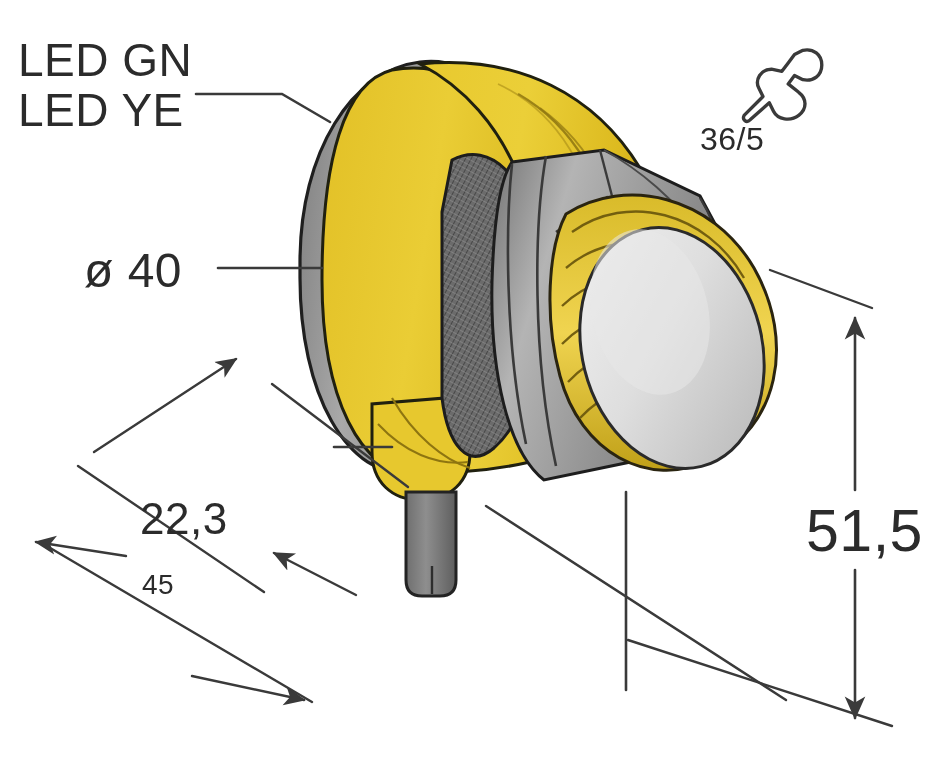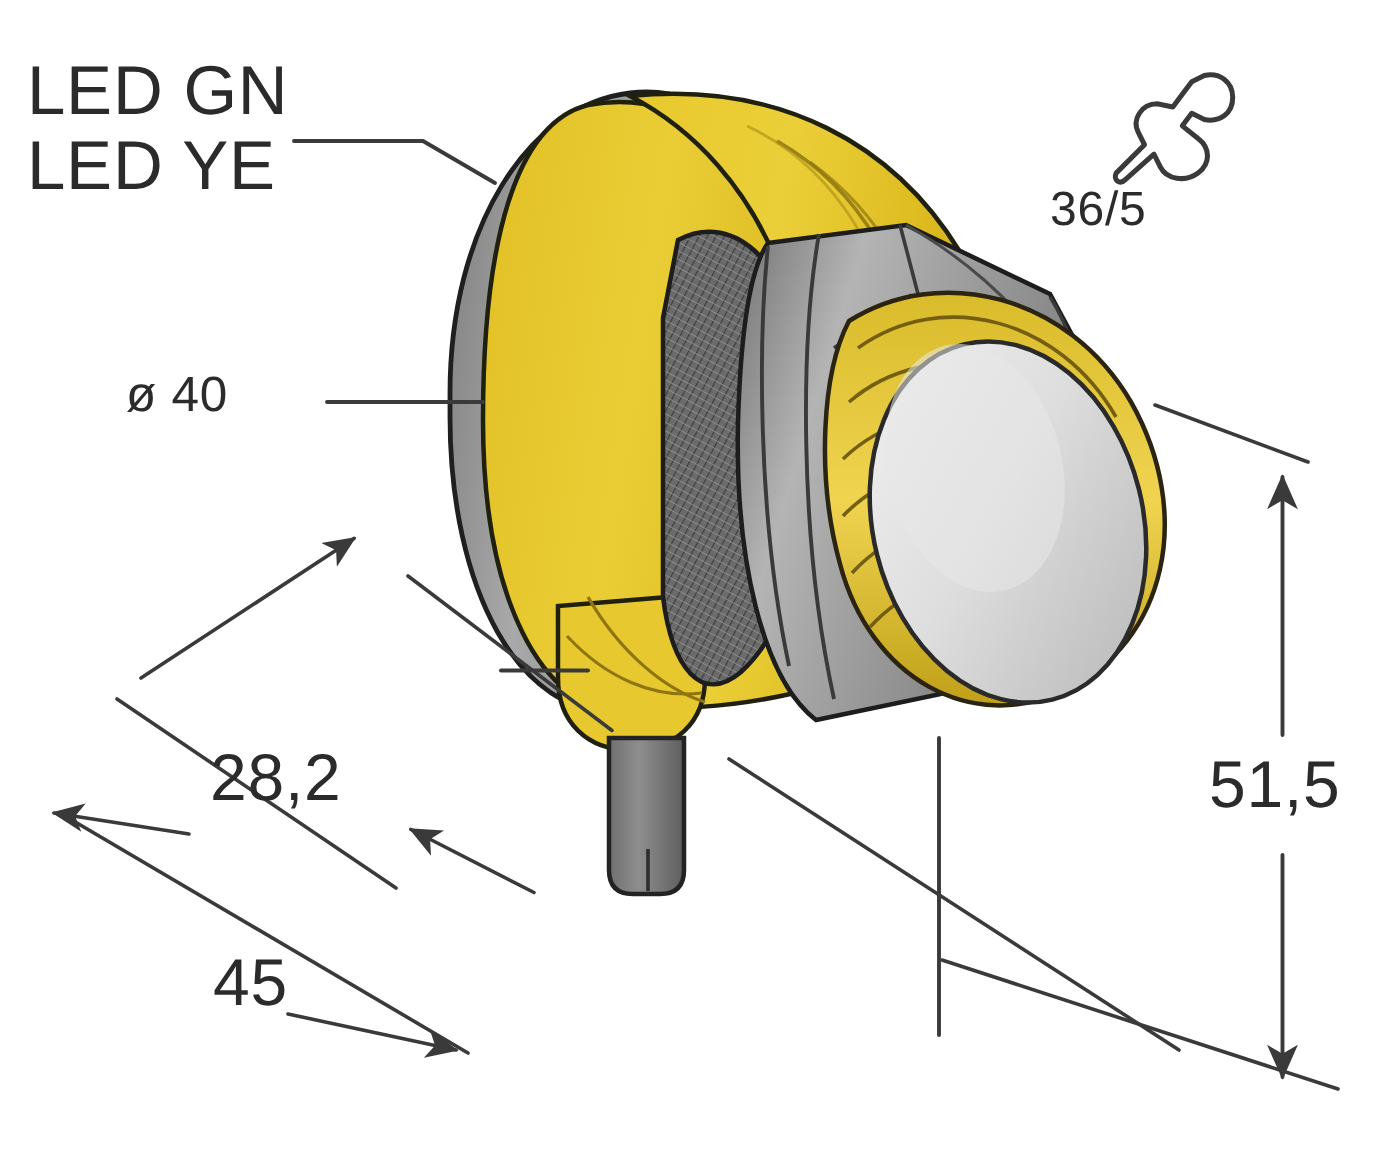--- a/index.html
+++ b/index.html
@@ -26,26 +26,26 @@
   }
   .dimtext {
     position: absolute;
     color: #2b2b2b;
     font-family: "Liberation Sans", sans-serif;
     white-space: pre;
     line-height: 1.08;
     letter-spacing: 0.5px;
   }
   .lbl-led      { left: 18px;  top: 36px;  font-size: 46px; }
-  .lbl-d40      { left: 84px;  top: 245px; font-size: 33px; }
+  .lbl-d40      { left: 84px;  top: 245px; font-size: 48px; }
   .lbl-d15      { left: 222px; top: 422px; font-size: 39px; }
   .lbl-223      { left: 140px; top: 495px; font-size: 44px; }
-  .lbl-45       { left: 142px; top: 632px; font-size: 44px; }
+  .lbl-45       { left: 142px; top: 570px; font-size: 28px; }
   .lbl-3605     { left: 700px; top: 122px; font-size: 32px; }
-  .lbl-515      { left: 806px; top: 500px; font-size: 44px; }
+  .lbl-515      { left: 806px; top: 500px; font-size: 59px; }
   .lbl-m30      { left: 521px; top: 700px; font-size: 44px; }
 </style>
 </head>
 <body>
 
 <div id="stage">
 
   <svg id="drawing" viewBox="0 0 928 776">
     <defs>
 
@@ -266,21 +266,21 @@
                L 50 10 Z" fill="none" stroke="#3a3a3a" stroke-width="3.2" stroke-linejoin="round" stroke-linecap="round"></path>
     </g>
 
   </svg>
 
   <div class="dimtext lbl-led"><span>LED GN</span><br><span>LED YE</span></div>
 
   <div class="dimtext lbl-d40">ø 40</div>
 
 
-  <div class="dimtext lbl-223">28,2</div>
+  <div class="dimtext lbl-223">22,3</div>
 
   <div class="dimtext lbl-45">45</div>
 
   <div class="dimtext lbl-3605">36/5</div>
 
   <div class="dimtext lbl-515">51,5</div>
 
 
 </div>
 

